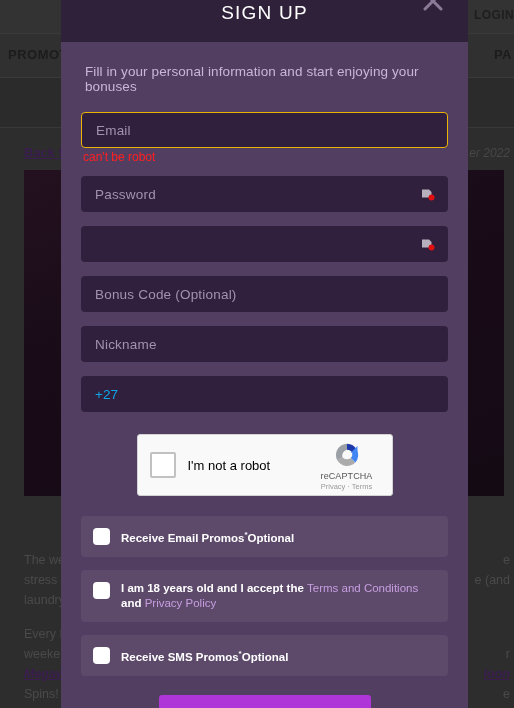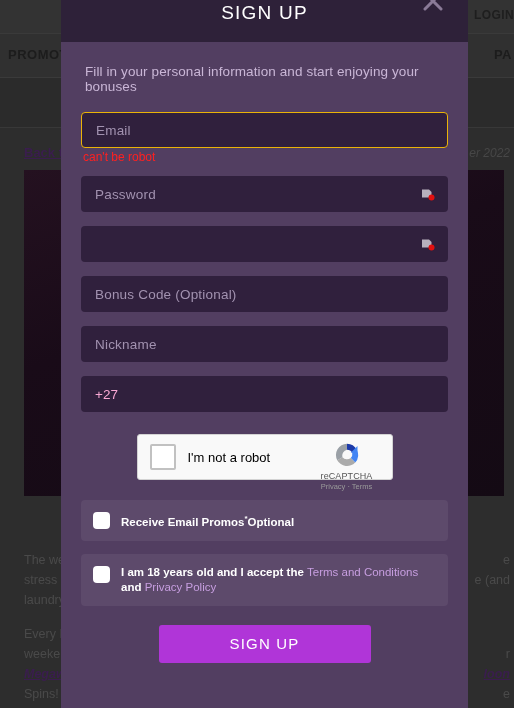--- a/index.html
+++ b/index.html
@@ -179,21 +179,21 @@
     border: 1px solid #eab308;
     margin-bottom: 0;
   }
   .field .placeholder {
     font-size: 13.5px;
     color: #a292b0;
     letter-spacing: .2px;
   }
   .field .value {
     font-size: 13.5px;
-    color: #f9a8d4;
+    color: #0ea5e9;
   }
   .field-icon {
     position: absolute;
     right: 13px;
     top: 50%;
     transform: translateY(-50%);
     width: 15px;
     height: 15px;
   }
 
@@ -205,21 +205,21 @@
   }
 
   
   .recaptcha-wrap {
     display: flex;
     justify-content: center;
     margin: 22px 0 20px 0;
   }
   .recaptcha {
     width: 256px;
-    height: 46px;
+    height: 62px;
     background: #f9f9f9;
     border: 1px solid #d3d3d3;
     border-radius: 3px;
     display: flex;
     align-items: center;
     padding: 0 12px;
     position: relative;
   }
   .rc-check {
     width: 26px;
@@ -419,18 +419,24 @@
         </div>
       </div>
 
       <div class="cb-row">
         <div class="cb-box"></div>
         <div class="cb-text">
           <span>I am 18 years old and I accept the </span><a href="#">Terms and Conditions</a><span> and </span><a href="#">Privacy Policy</a>
         </div>
       </div>
 
+      <div class="cb-row">
+        <div class="cb-box"></div>
+        <div class="cb-text">
+          <span>Receive SMS Promos</span><span class="sup">*</span><span>Optional</span>
+        </div>
+      </div>
 
       <button class="signup-btn">SIGN UP</button>
 
     </div>
   </div>
 </div>
 
 </body></html>

